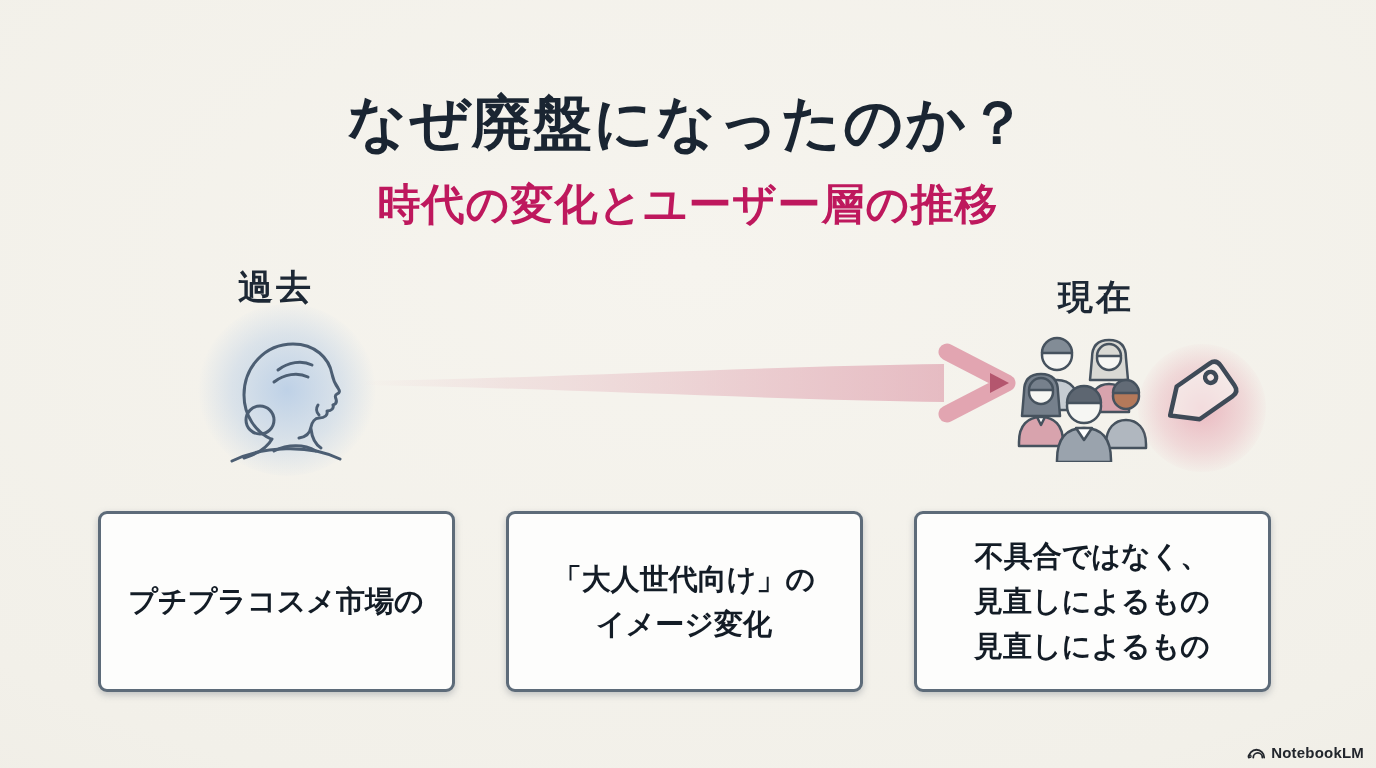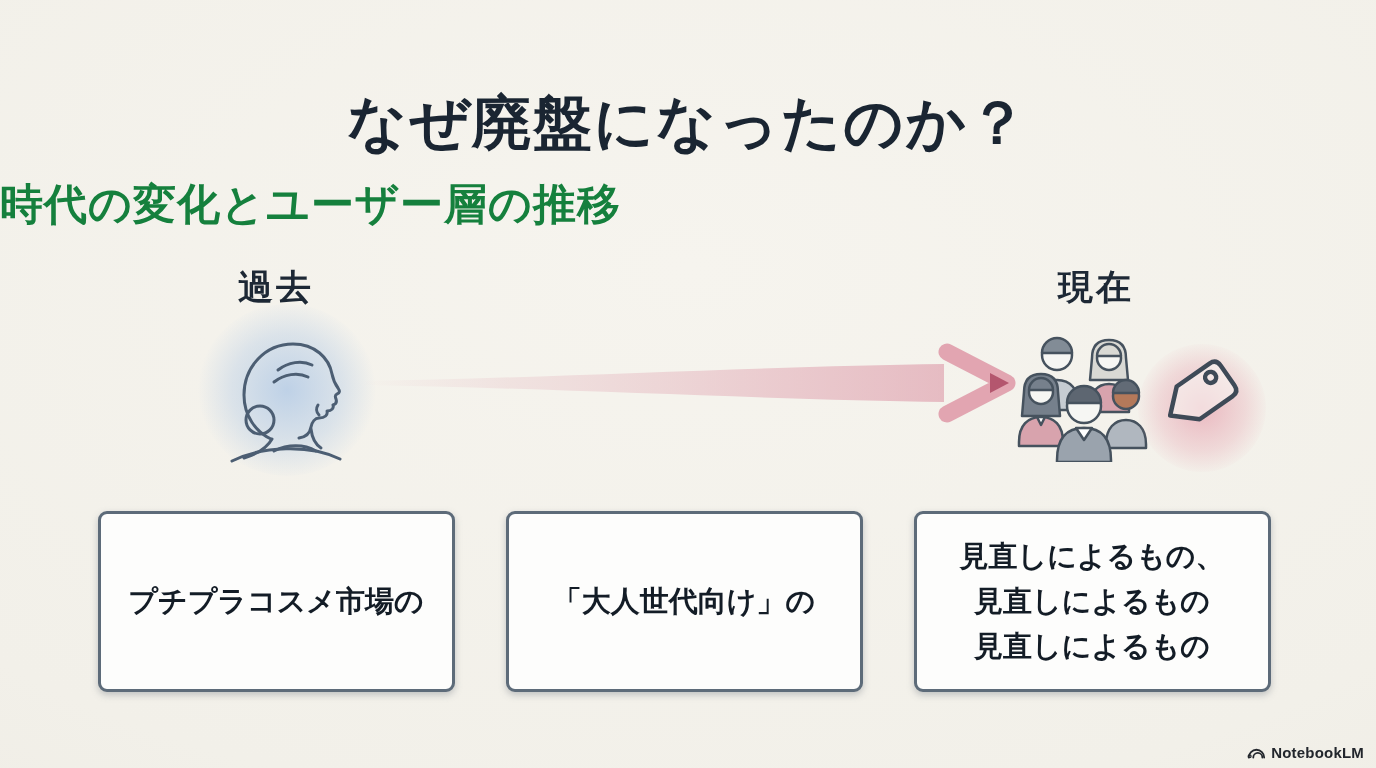--- a/index.html
+++ b/index.html
@@ -11,29 +11,29 @@
   }
   .canvas{position:absolute;inset:0;padding-left:33px;}
 
   .title{
     position:absolute;top:84px;left:0;width:100%;
     text-align:center;font-family:"Liberation Serif","DejaVu Serif",serif;
     font-size:59px;font-weight:700;color:#1a2532;letter-spacing:2px;margin:0;
   }
   .subtitle{
     position:absolute;top:176px;left:0;width:100%;
-    text-align:left;font-family:"Liberation Serif","DejaVu Serif",serif;
-    font-size:43px;font-weight:700;color:#15803d;letter-spacing:1px;margin:0;
+    text-align:center;font-family:"Liberation Serif","DejaVu Serif",serif;
+    font-size:43px;font-weight:700;color:#be185d;letter-spacing:1px;margin:0;
   }
 
   .era-label{
     position:absolute;font-size:35px;font-weight:700;color:#1d2835;letter-spacing:3px;
   }
   .era-label.past{left:238px;top:264px;}
-  .era-label.present{left:1058px;top:264px;}
+  .era-label.present{left:1058px;top:274px;}
 
   .glow{position:absolute;border-radius:50%;pointer-events:none;}
   .glow.blue{
     left:198px;top:304px;width:178px;height:172px;
     background:radial-gradient(circle, rgba(172,198,229,0.75) 0%, rgba(172,198,229,0.35) 45%, rgba(172,198,229,0) 72%);
   }
   .glow.pink{
     left:1138px;top:344px;width:128px;height:128px;
     background:radial-gradient(circle, rgba(230,160,174,0.7) 0%, rgba(230,160,174,0.3) 48%, rgba(230,160,174,0) 74%);
   }
@@ -144,23 +144,24 @@
     <path d="M8,32 L30,12 L70,12 Q78,12 78,20 L78,44 Q78,52 70,52 L30,52 Z" fill="rgba(250,249,246,0.55)"></path>
     <circle cx="63" cy="24" r="5.5"></circle>
   </svg>
 
   <div class="cards">
     <div class="card">
       <div class="card-line">プチプラコスメ市場の</div>
     </div>
     <div class="card">
       <div class="card-line">「大人世代向け」の</div>
+      <div class="card-line">イメージ変化</div>
     </div>
     <div class="card">
-      <div class="card-line">見直しによるもの、</div>
+      <div class="card-line">不具合ではなく、</div>
       <div class="card-line">見直しによるもの</div>
       <div class="card-line">見直しによるもの</div>
     </div>
   </div>
 
   <div class="footer">
     <svg width="20" height="15" viewBox="0 0 22 15" fill="none" stroke="#23272d" stroke-width="2" stroke-linecap="round">
       <path d="M3,13 A8.5,8.5 0 0 1 20,13"></path>
       <path d="M8,13 A5,5 0 0 1 18,13"></path>
       <circle cx="4" cy="11.6" r="1.6" stroke-width="1.4"></circle>

